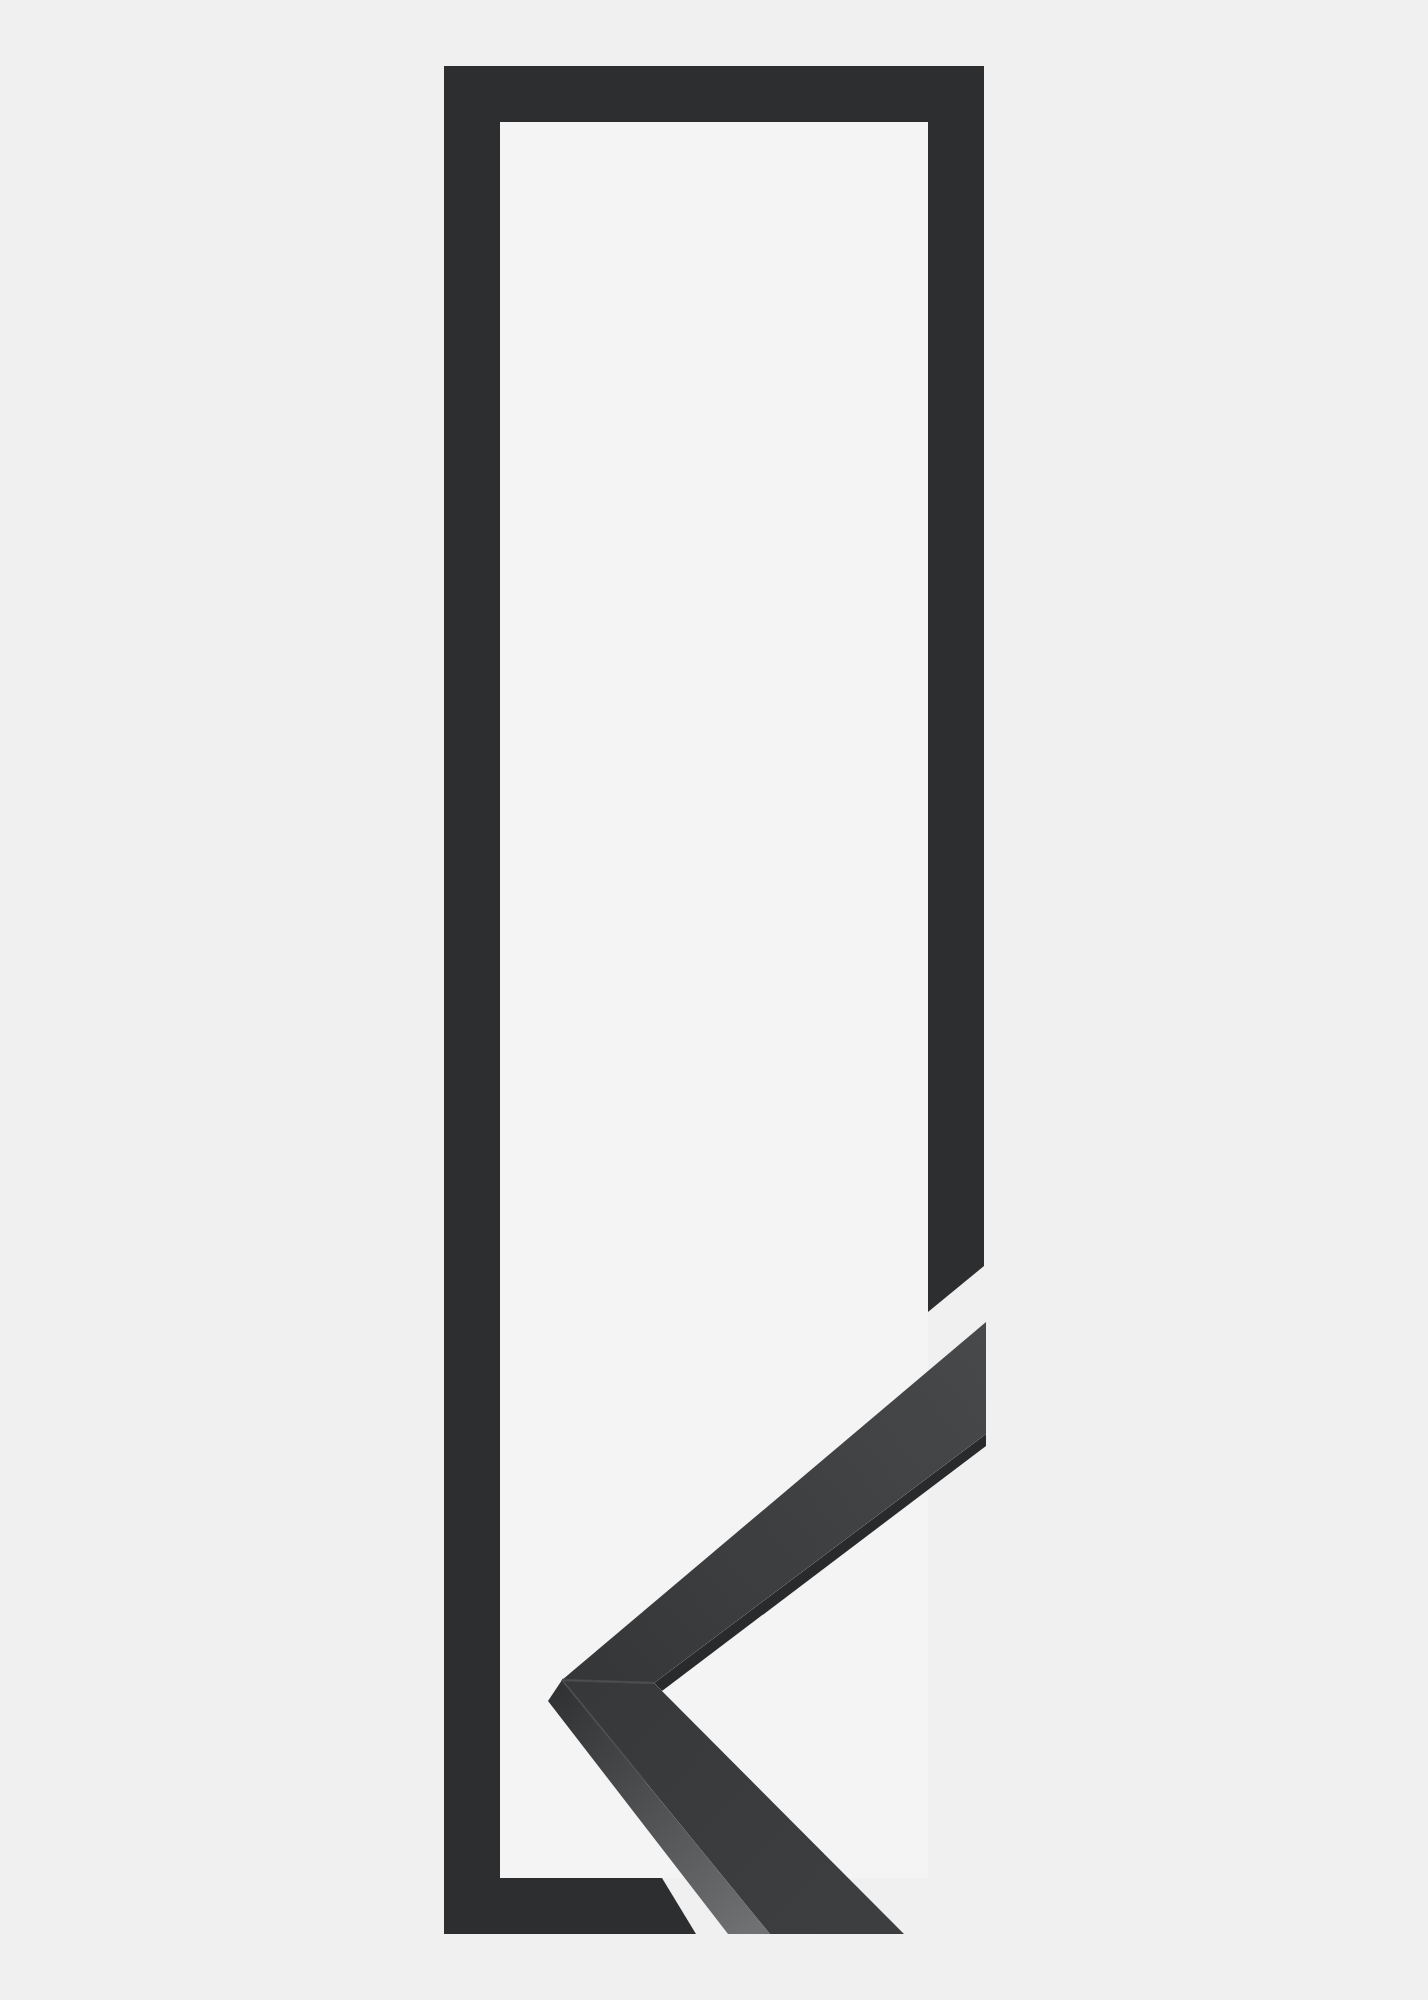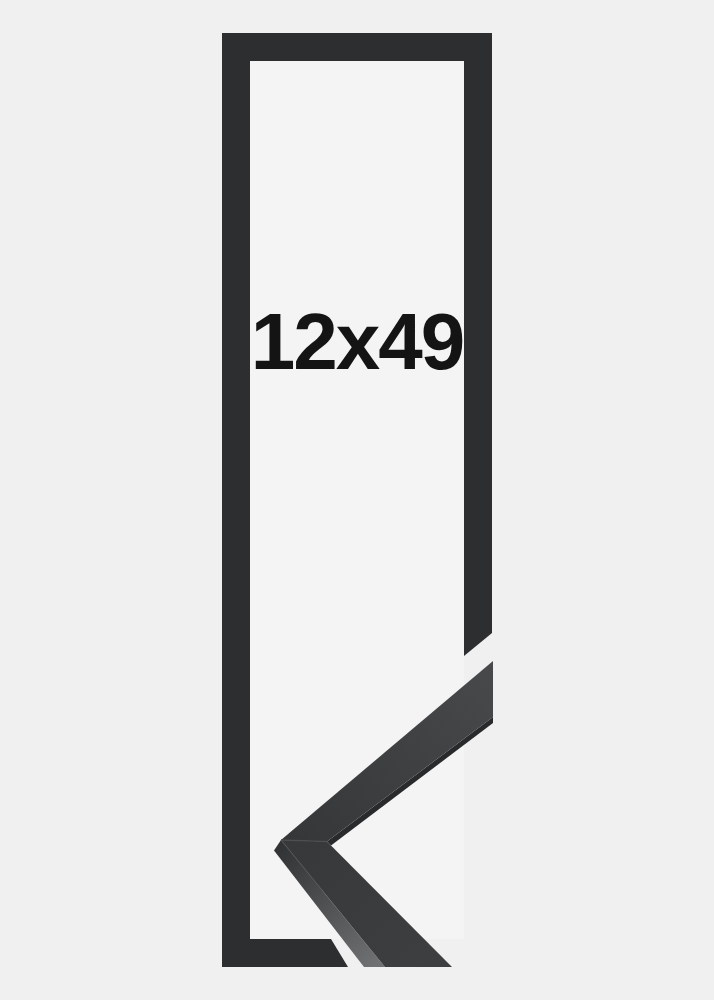--- a/index.html
+++ b/index.html
@@ -89,15 +89,14 @@
     <polygon class="frame-part" points="250,939 331,939 348,967 250,967"></polygon>
 
     <polygon fill="url(#gradSideFace)" points="274,850.5 281,840 385,967 364,967"></polygon>
     <polygon class="edge-dark" points="327,841.5 493,717 493,723 331,845.5"></polygon>
     <polygon fill="url(#gradUpperFace)" points="281,840 493,661 493,717 327,841.5"></polygon>
     <polygon fill="url(#gradLowerFace)" points="281,840 327,841.5 452,967 385,967"></polygon>
     <line class="seam-line" x1="281" y1="840" x2="327" y2="841.5"></line>
     <line class="arris-highlight" x1="281" y1="840" x2="322" y2="890"></line>
   </svg>
 
-  <div class="size-label">12x49</div>
 
 </div>
 
 </body></html>

